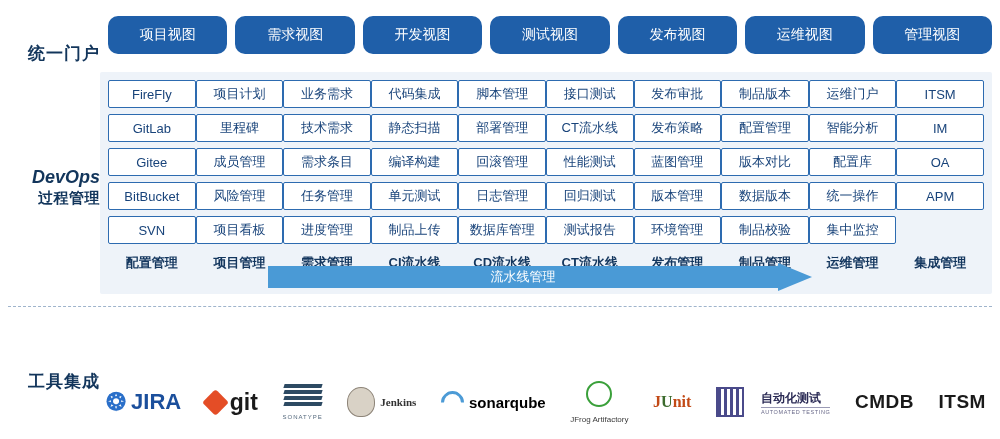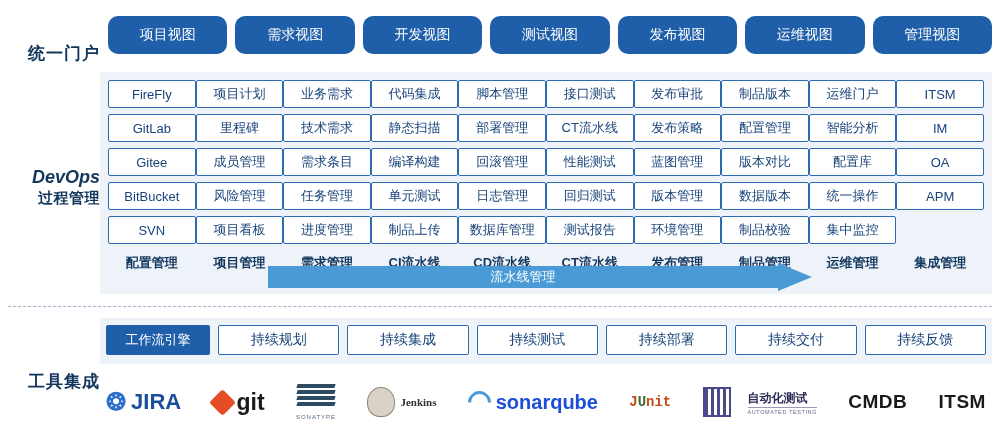--- a/index.html
+++ b/index.html
@@ -249,32 +249,32 @@
   .logo-sonatype .bars i {
     display: block; width: 38px; height: 4px; background: #2d4a63;
     transform: skewX(-18deg);
   }
   .logo-sonatype .nm { font-size: 6px; letter-spacing: 1px; color: #55697d; margin-top: 3px; }
   .logo-jenkins { font-size: 11px; font-weight: bold; color: #333; font-family: "Liberation Serif", serif; }
   .logo-jenkins .mark {
     width: 26px; height: 28px; border-radius: 50% 50% 45% 45%;
     background: #d9d2c6; border: 1px solid #8d8478; display: inline-block;
   }
-  .logo-sonarqube { font-size: 20px; font-weight: bold; color: #1d4ed8; }
+  .logo-sonarqube { font-size: 15px; font-weight: bold; color: #000000; }
   .logo-sonarqube .mark {
     width: 17px; height: 17px; border-radius: 50%; border: 3px solid #4c9bd6;
     border-right-color: transparent; border-bottom-color: transparent;
     display: inline-block; transform: rotate(45deg);
   }
   .logo-jfrog { display: flex; flex-direction: column; align-items: center; }
   .logo-jfrog .mark {
     width: 22px; height: 22px; border-radius: 50%; border: 2px solid #3aa03a;
   }
   .logo-jfrog .nm { font-size: 8px; color: #3a3a3a; margin-top: 3px; }
-  .logo-junit { font-size: 14px; font-weight: bold; color: #c24a16; font-family: Liberation Mono, monospace; }
+  .logo-junit { font-size: 16px; font-weight: bold; color: #c24a16; font-family: Liberation Serif, serif; }
   .logo-junit .u { color: #3c6b2e; }
   .logo-auto { display: flex; align-items: center; gap: 17px; }
   .logo-auto .mark {
     width: 24px; height: 26px; border: 2px solid #4a4a8a; display: inline-block;
     background: repeating-linear-gradient(90deg, #4a4a8a 0 3px, #fff 3px 6px);
   }
   .logo-auto .txt { display: flex; flex-direction: column; }
   .logo-auto .cn { font-size: 12px; font-weight: bold; color: #2b2b55; }
   .logo-auto .en { font-size: 5.5px; color: #6a6a8a; letter-spacing: 0.6px; border-top: 1px solid #9a9ab5; padding-top: 1px; }
   .logo-cmdb, .logo-itsm { font-size: 19px; font-weight: bold; color: #1a1a1a; letter-spacing: 0.5px; }
@@ -400,31 +400,20 @@
   </div>
 
   <div class="arrow-band">
     <div class="arrow-body"></div>
     <div class="arrow-head"></div>
     <div class="arrow-text">流水线管理</div>
   </div>
 
   <div class="divider"></div>
 
-  <div class="tools-panel">
-    <div class="tools-row">
-      <div class="wf-engine">工作流引擎</div>
-      <div class="wf-step">持续规划</div>
-      <div class="wf-step">持续集成</div>
-      <div class="wf-step">持续测试</div>
-      <div class="wf-step">持续部署</div>
-      <div class="wf-step">持续交付</div>
-      <div class="wf-step">持续反馈</div>
-    </div>
-  </div>
 
   <div class="logo-strip">
 
     <div class="logo logo-jira">
       <span class="mark">❂</span>
       <span>JIRA</span>
     </div>
 
     <div class="logo logo-git">
       <span class="mark"></span>
@@ -444,20 +433,24 @@
     <div class="logo logo-jenkins">
       <span class="mark"></span>
       <span>Jenkins</span>
     </div>
 
     <div class="logo logo-sonarqube">
       <span class="mark"></span>
       <span>sonarqube</span>
     </div>
 
+    <div class="logo logo-jfrog">
+      <span class="mark"></span>
+      <span class="nm">JFrog Artifactory</span>
+    </div>
 
     <div class="logo logo-junit">
       <span>J<span class="u">U</span>nit</span>
     </div>
 
     <div class="logo logo-auto">
       <span class="mark"></span>
       <span class="txt">
         <span class="cn">自动化测试</span>
         <span class="en">AUTOMATED TESTING</span>

